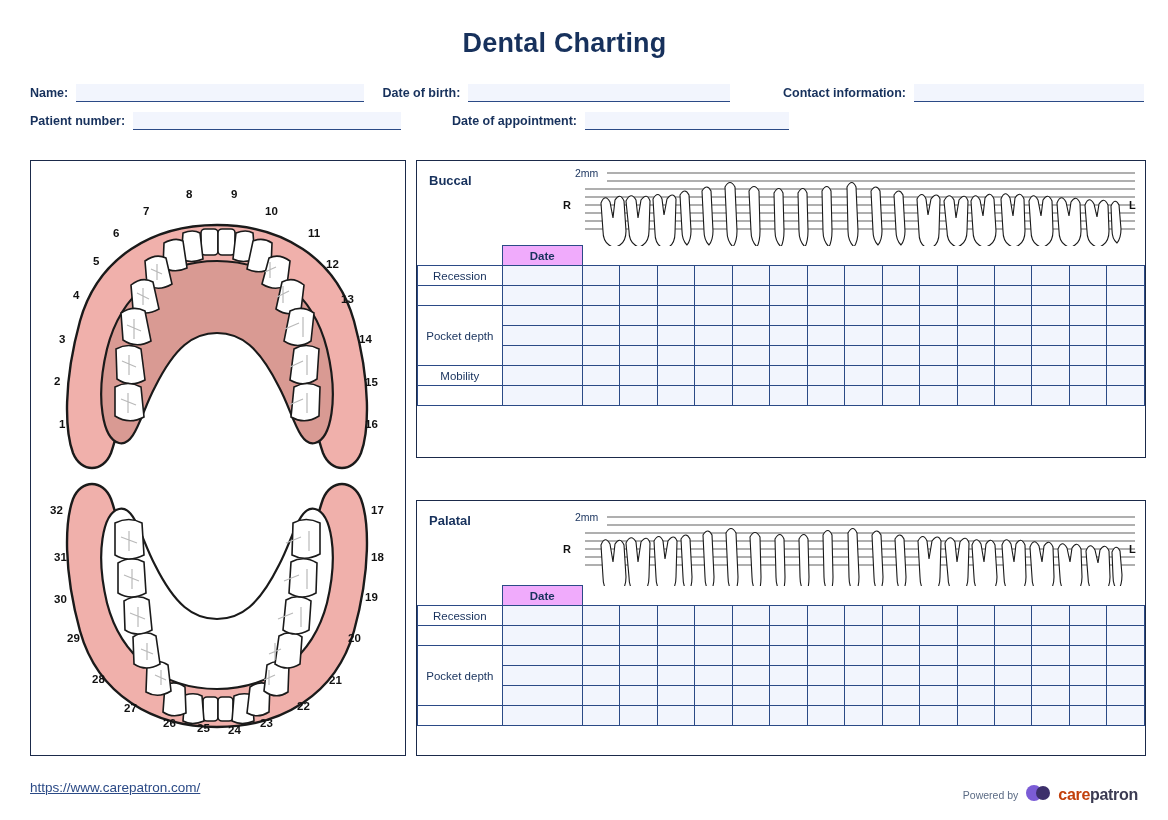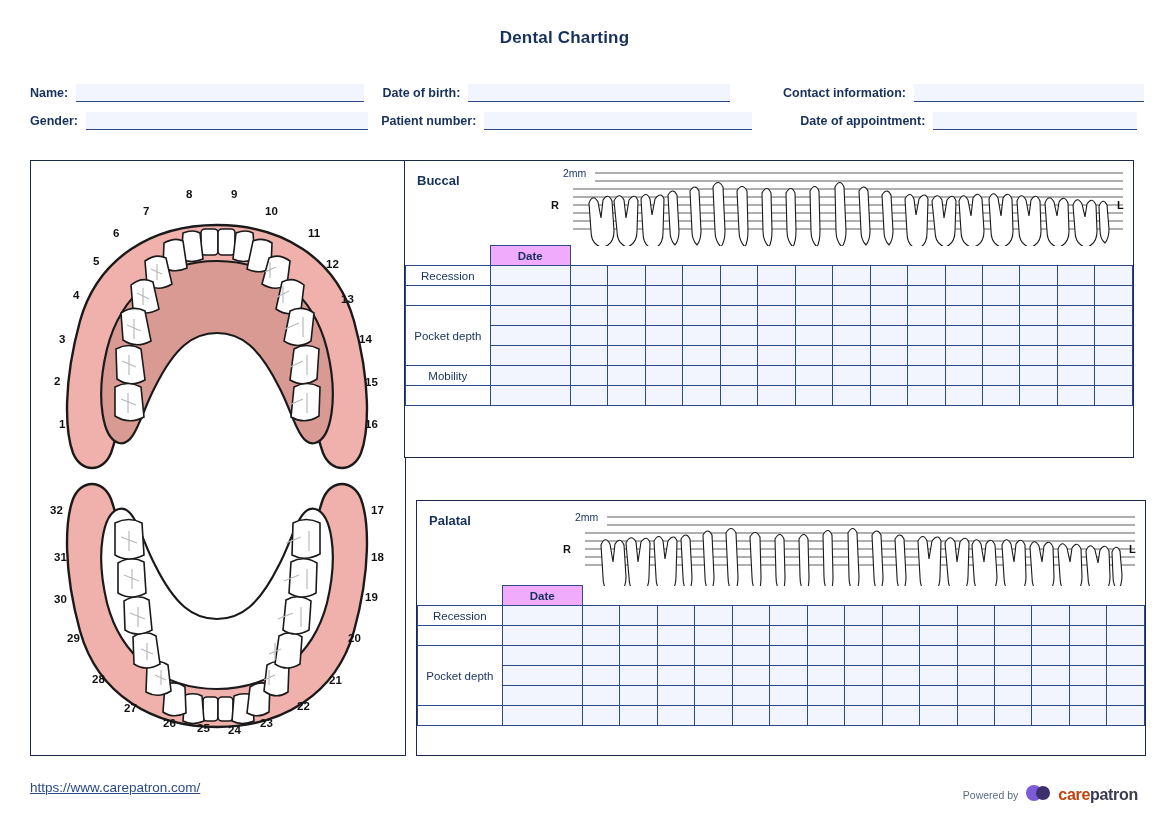--- a/index.html
+++ b/index.html
@@ -10,21 +10,21 @@
     color:#1a2b4c;
     position:relative;
     overflow:hidden;
   }
   .page{position:relative;width:1168px;height:820px;}
 
   
   .title{
     position:absolute;top:28px;left:0;width:1129px;
     text-align:center;
-    font-size:17px;font-weight:bold;color:#17315c;
+    font-size:27px;font-weight:bold;color:#17315c;
     letter-spacing:.2px;
   }
 
   
   .fields{position:absolute;top:84px;left:30px;width:1114px;}
   .field-row{display:flex;width:100%;margin-bottom:10px;}
   .field{display:flex;align-items:flex-end;}
   .field-label{
     font-size:12.5px;font-weight:bold;color:#17315c;
     white-space:nowrap;padding-bottom:2px;
@@ -36,21 +36,21 @@
   }
   .f-col1{width:374px;text-align:right;}
   .f-col2{width:374px;}
   .f-col3{width:366px;margin-left:48px;}
 
   
   .panel{
     position:absolute;border:1px solid #1b2a4a;background:#fff;
   }
   #mouth-panel{left:30px;top:160px;width:374px;height:594px;}
-  #buccal-panel{left:404px;top:160px;width:728px;height:296px;}
+  #buccal-panel{left:416px;top:160px;width:728px;height:296px;}
   #palatal-panel{left:416px;top:500px;width:728px;height:254px;}
 
   .section-label{
     position:absolute;font-size:13px;font-weight:bold;color:#17315c;
   }
 
   
   .tooth-num{
     position:absolute;font-size:11.5px;font-weight:bold;color:#111;
   }
@@ -118,24 +118,20 @@
       <div class="field f-col2">
         <span class="field-label">Date of birth:</span>
         <span class="field-line" style="width:262px"></span>
       </div>
       <div class="field f-col3">
         <span class="field-label">Contact information:</span>
         <span class="field-line" style="width:230px"></span>
       </div>
     </div>
     <div class="field-row">
-      <div class="field f-col1">
-        <span class="field-label">Gender:</span>
-        <span class="field-line" style="width:282px"></span>
-      </div>
       <div class="field f-col2">
         <span class="field-label">Patient number:</span>
         <span class="field-line" style="width:268px"></span>
       </div>
       <div class="field f-col3">
         <span class="field-label">Date of appointment:</span>
         <span class="field-line" style="width:204px"></span>
       </div>
     </div>
   </div>

